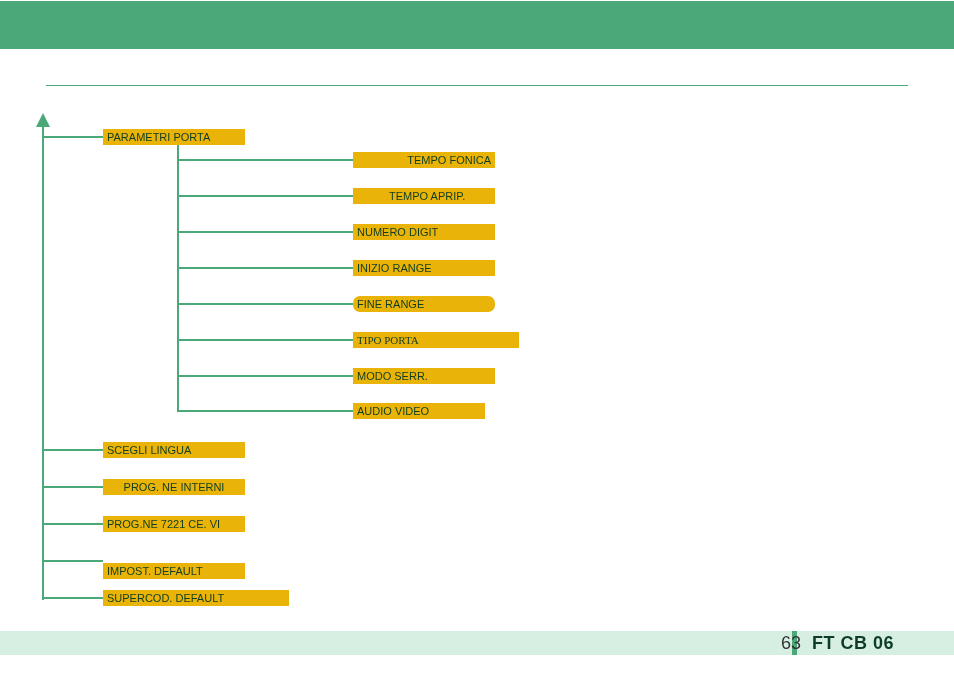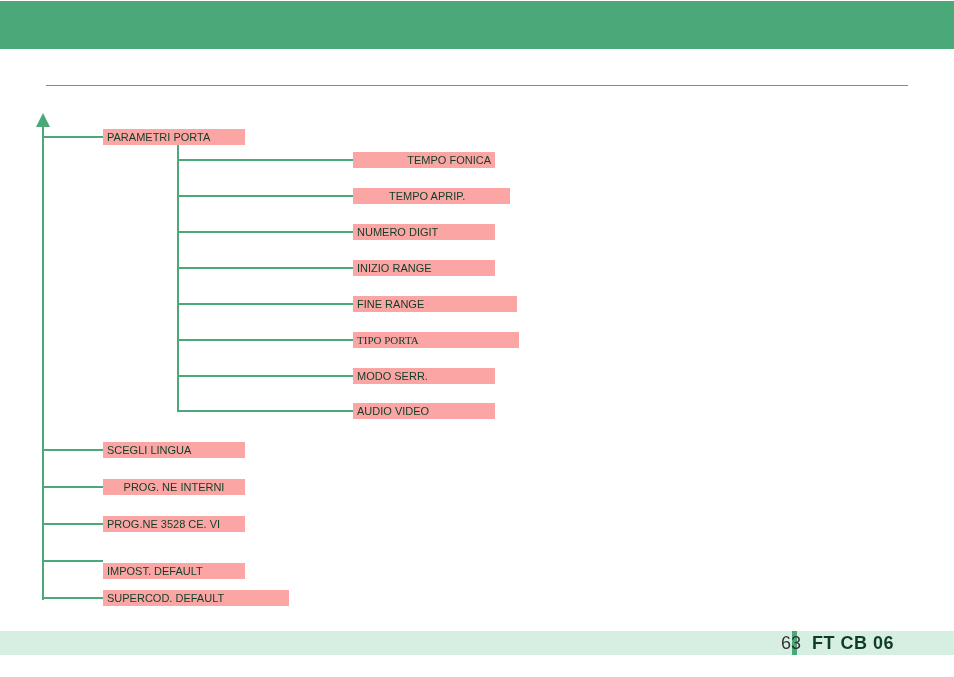--- a/index.html
+++ b/index.html
@@ -36,21 +36,21 @@
     position: absolute;
     left: 46px;
     top: 85px;
     width: 862px;
     height: 1px;
     background: #4aa879;
   }
   .node {
     position: absolute;
     height: 16px;
-    background: #fca5a5;
+    background: #eab308;
     color: #0d3d25;
     font-size: 11px;
     line-height: 16px;
     padding: 0 4px;
     white-space: nowrap;
     box-sizing: border-box;
   }
   .spine {
     position: absolute;
     left: 42px;
@@ -117,48 +117,48 @@
 
   <div class="hbranch" style="left:42px; top:136px; width:61px;"></div>
   <div class="node" style="left:103px; top:129px; width:142px;">PARAMETRI PORTA</div>
 
   <div class="sub-spine" style="left:177px; top:145px; height:265px;"></div>
 
   <div class="hbranch" style="left:177px; top:159px; width:176px;"></div>
   <div class="node" style="left:353px; top:152px; width:142px;text-align:right;">TEMPO FONICA</div>
 
   <div class="hbranch" style="left:177px; top:195px; width:176px;"></div>
-  <div class="node" style="left:353px; top:188px; width:157px;padding-left:36px;">TEMPO APRIP.</div>
+  <div class="node" style="left:353px; top:188px; width:142px;padding-left:36px;">TEMPO APRIP.</div>
 
   <div class="hbranch" style="left:177px; top:231px; width:176px;"></div>
   <div class="node" style="left:353px; top:224px; width:142px;">NUMERO DIGIT</div>
 
   <div class="hbranch" style="left:177px; top:267px; width:176px;"></div>
   <div class="node" style="left:353px; top:260px; width:142px;">INIZIO RANGE</div>
 
   <div class="hbranch" style="left:177px; top:303px; width:176px;"></div>
-  <div class="node" style="left:353px; top:296px; width:164px;">FINE RANGE</div>
+  <div class="node" style="left:353px; top:296px; width:142px;border-radius:7px;">FINE RANGE</div>
 
   <div class="hbranch" style="left:177px; top:339px; width:176px;"></div>
   <div class="node" style="left:353px; top:332px; width:166px;font-family:Liberation Serif, serif;">TIPO PORTA</div>
 
   <div class="hbranch" style="left:177px; top:375px; width:176px;"></div>
   <div class="node" style="left:353px; top:368px; width:142px;">MODO SERR.</div>
 
   <div class="hbranch" style="left:177px; top:410px; width:176px;"></div>
-  <div class="node" style="left:353px; top:403px; width:142px;">AUDIO VIDEO</div>
+  <div class="node" style="left:353px; top:403px; width:132px;">AUDIO VIDEO</div>
 
   <div class="hbranch" style="left:42px; top:449px; width:61px;"></div>
   <div class="node" style="left:103px; top:442px; width:142px;">SCEGLI LINGUA</div>
 
   <div class="hbranch" style="left:42px; top:486px; width:61px;"></div>
   <div class="node" style="left:103px; top:479px; width:142px;text-align:center;">PROG. NE INTERNI</div>
 
   <div class="hbranch" style="left:42px; top:523px; width:61px;"></div>
-  <div class="node" style="left:103px; top:516px; width:142px;">PROG.NE 3528 CE. VI</div>
+  <div class="node" style="left:103px; top:516px; width:142px;">PROG.NE 7221 CE. VI</div>
 
   <div class="hbranch" style="left:42px; top:560px; width:61px;"></div>
   <div class="node" style="left:103px; top:553px; width:142px;margin-top:10px;">IMPOST. DEFAULT</div>
 
   <div class="hbranch" style="left:42px; top:597px; width:61px;"></div>
   <div class="node" style="left:103px; top:590px; width:186px;">SUPERCOD. DEFAULT</div>
 
   <div class="footer-bar" style="top:631px;"></div>
   <div class="footer-accent" style="left:792px; top:631px; width:5px;"></div>
   <div class="page-num" style="left:761px; top:631px;margin-left:20px;">63</div>

